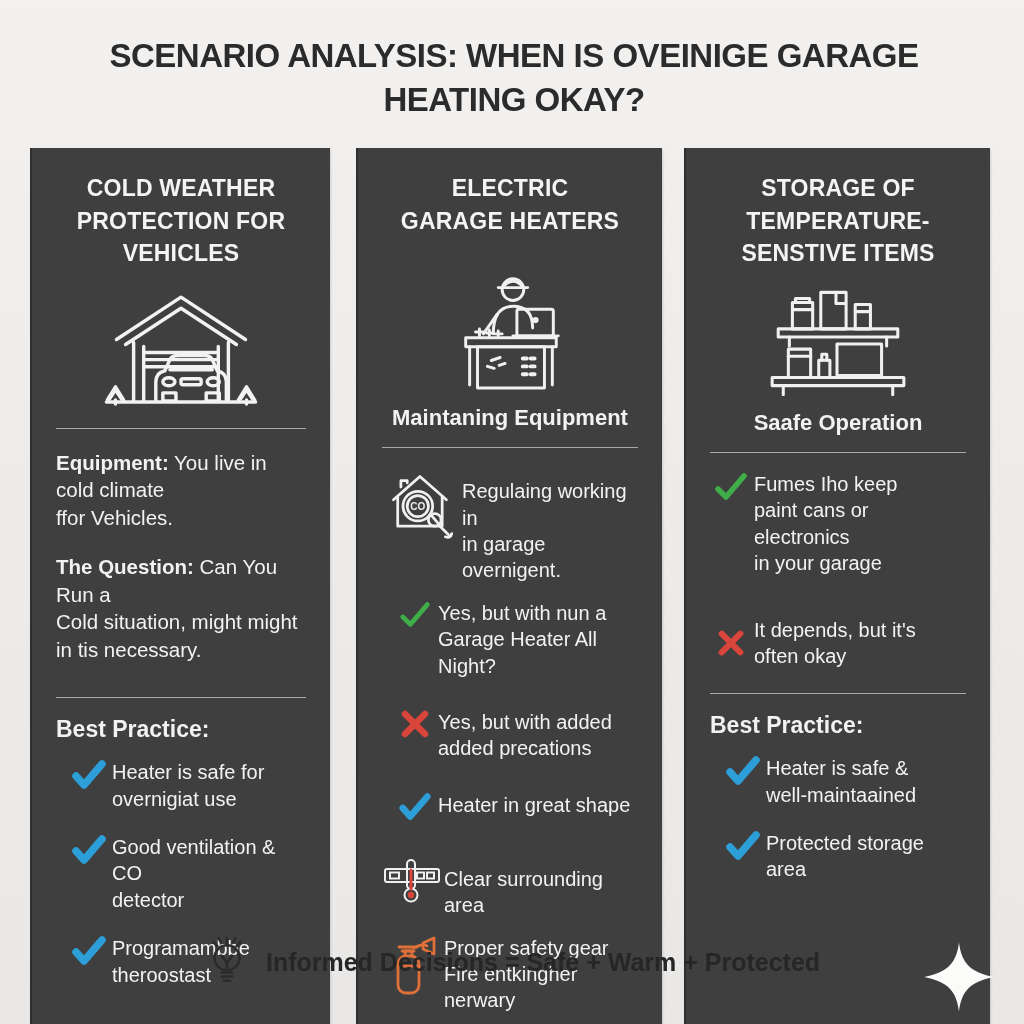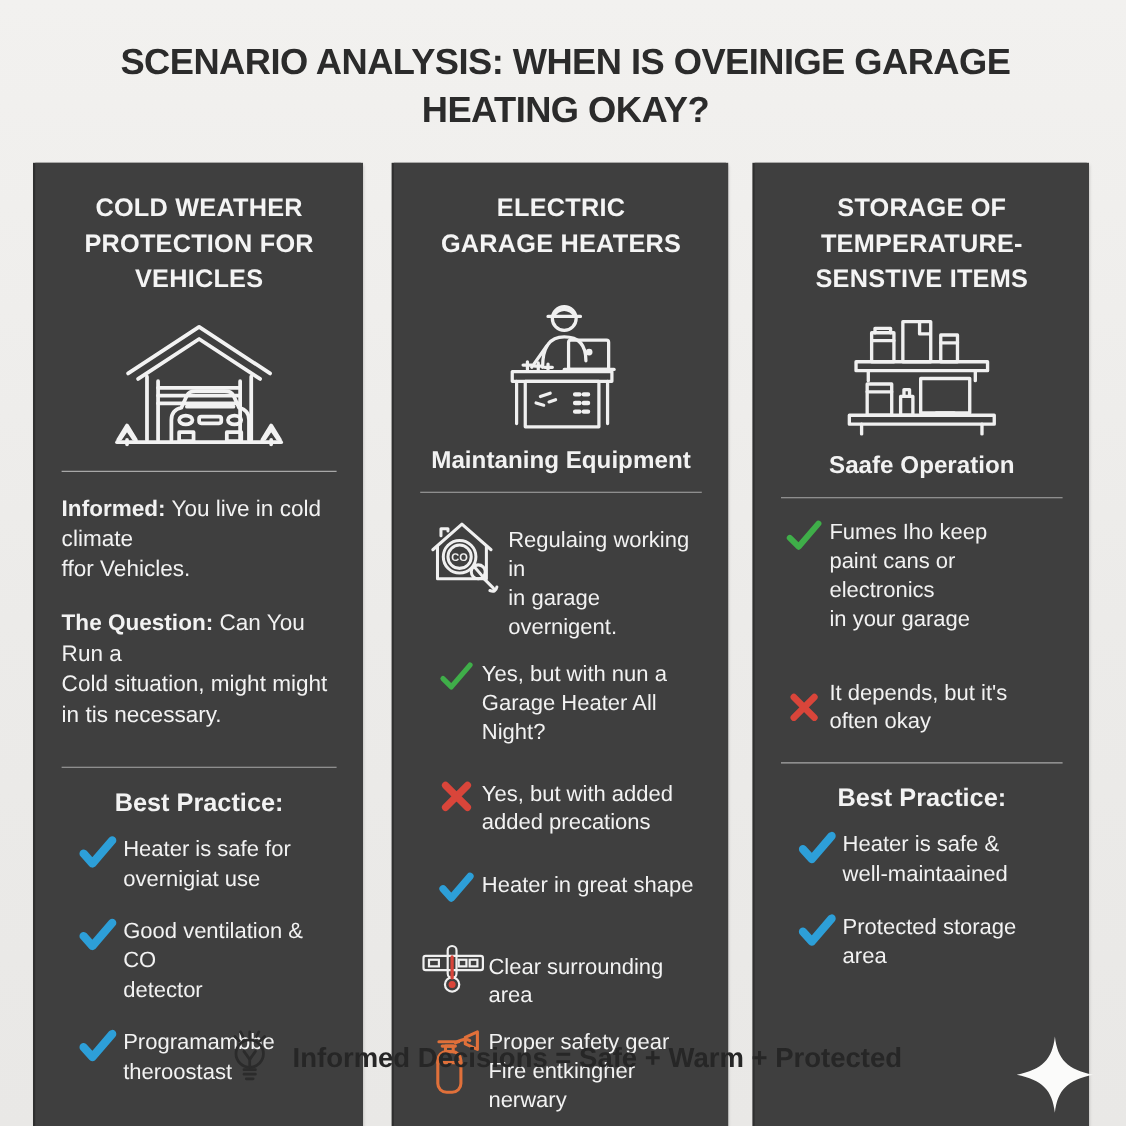--- a/index.html
+++ b/index.html
@@ -25,21 +25,21 @@
   .col3 { left:686px; width:304px; }
   .col-header {
     text-align:center; font-weight:700; font-size:23px; line-height:1.42;
     color:#f4f4f4; letter-spacing:0.2px; margin-top:6px;
   }
   .col-icon { display:flex; justify-content:center; align-items:center; margin:12px 0 4px 0; }
   .subtitle { text-align:center; font-weight:700; font-size:22px; margin-top:10px; }
   .divider { border-top:1.5px solid rgba(255,255,255,.55); margin:16px 2px; }
   .para { font-size:20.5px; line-height:1.34; margin:4px 2px 18px 2px; }
   .para b { font-weight:700; }
-  .bp-label { font-size:23px; font-weight:700; margin:2px 2px 14px 2px;text-align:center; }
+  .bp-label { font-size:23px; font-weight:700; margin:2px 2px 14px 2px; }
   .item { display:flex; align-items:flex-start; margin:0 0 20px 12px; }
   .item .glyph { flex:0 0 46px; display:flex; justify-content:center; padding-top:2px; }
   .item .txt { font-size:20px; line-height:1.32; padding-top:2px; }
   .item.small-gap { margin-bottom:14px; }
   .footer {
     position:absolute; top:936px; left:0; width:100%;
     display:flex; justify-content:center; align-items:center; gap:16px;
     color:#262626;
   }
   .footer .txt { font-size:25px; font-weight:600; color:#262626; }
@@ -71,21 +71,21 @@
       <rect x="62" y="110" width="13" height="8"></rect>
       <rect x="105" y="110" width="13" height="8"></rect>
       <path d="M9 116 l6 -9 l6 9 M7 117 l8 -13 l8 13 M15 117 v4"></path>
       <path d="M139 116 l6 -9 l6 9 M137 117 l8 -13 l8 13 M145 117 v4"></path>
       <path d="M6 119 H154"></path>
     </svg>
   </div>
 
   <div class="divider"></div>
 
-  <p class="para pre"><b>Informed:</b><span> You live in cold climate
+  <p class="para pre"><b>Equipment:</b><span> You live in cold climate
 ffor Vehicles.</span></p>
 
   <p class="para pre"><b>The Question:</b><span> Can You Run a
 Cold situation, might might
 in tis necessary.</span></p>
 
   <div class="divider"></div>
 
   <div class="bp-label">Best Practice:</div>
 

